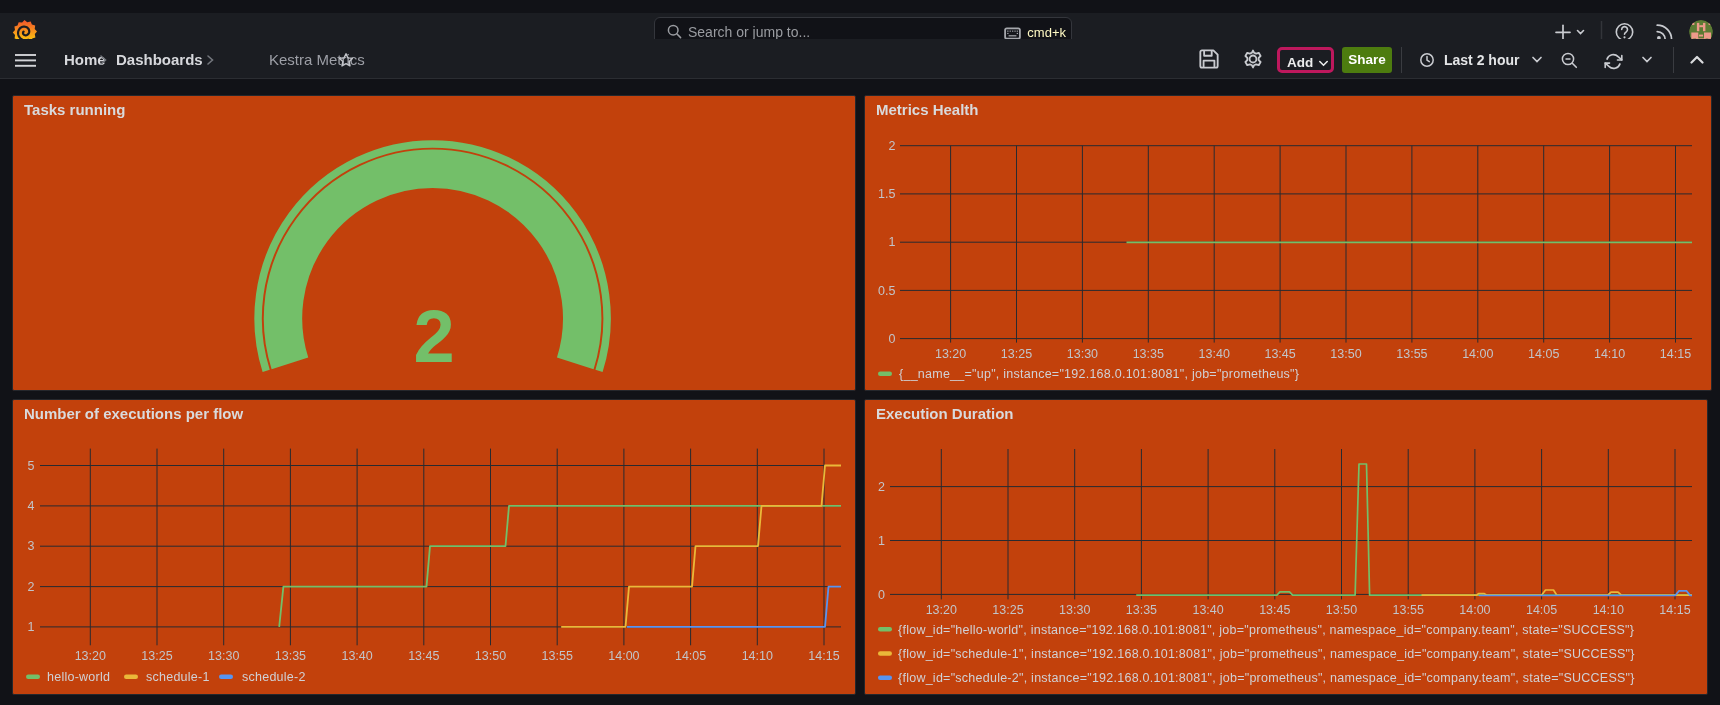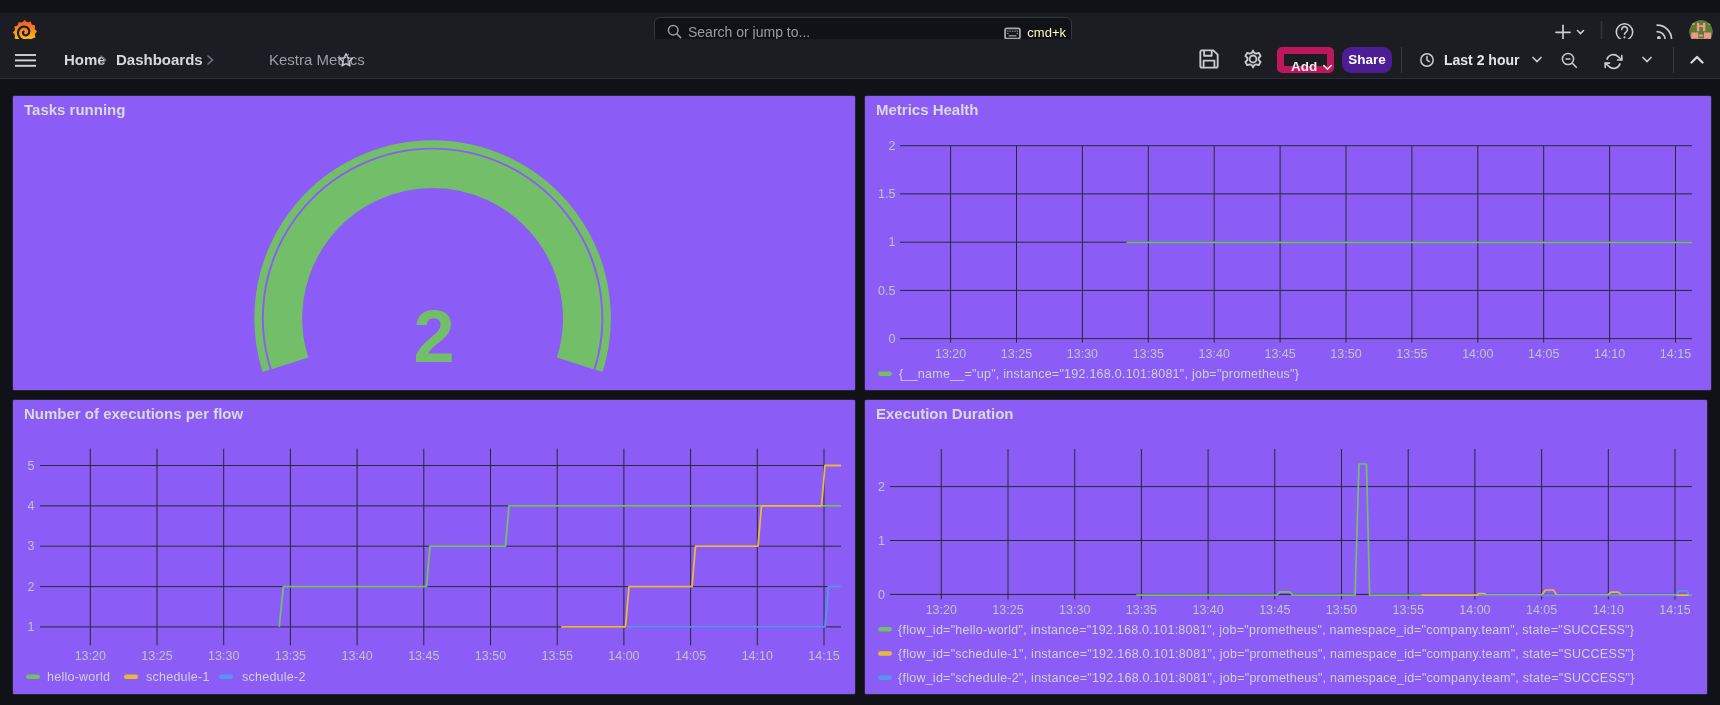--- a/index.html
+++ b/index.html
@@ -2,21 +2,21 @@
 <html><head>
 <meta charset="utf-8">
 <style>
   * { margin:0; padding:0; box-sizing:border-box; }
   html,body { width:1720px; height:705px; background:#111217; overflow:hidden;
     font-family:"Liberation Sans", sans-serif; }
   .bar1 { position:absolute; left:0; top:13px; width:1720px; height:39px;
     background:#1b1d22; border-bottom:4px solid #a16207;padding-left:36px; }
   .bar2 { position:absolute; left:0; top:39px; width:1720px; height:40px;
     background:#1b1d22; border-bottom:1px solid #2b2d32; }
-  .panel { position:absolute; background:#8b5cf6; border:1px solid #25272c; border-radius:2px; }
+  .panel { position:absolute; background:#c2410c; border:1px solid #25272c; border-radius:2px; }
   .ptitle { position:absolute; left:11px; top:5px; font-size:15px; font-weight:bold; color:#d9dadc; }
   .abs { position:absolute; }
   svg { display:block; }
   .searchbox { position:absolute; left:654px; top:4px; width:418px; height:28px;
     background:#111217; border:1px solid #34363c; border-radius:6px; }
   .sbtext { position:absolute; left:33px; top:5.5px; font-size:14px; color:#9a9ca1; }
   .cmdk { position:absolute; right:5px; top:6.5px; font-size:13px; color:#fef9c3; white-space:nowrap; display:flex; align-items:flex-end; }
   .crumb { position:absolute; top:12px; font-size:15px; white-space:nowrap; }
 </style>
 </head>
@@ -124,27 +124,27 @@
       <path d="M7.5 4 V9 H14.5 V4"></path>
       <path d="M7 20 V13.5 H17 V20"></path>
     </g>
   </svg>
   <svg class="abs" style="left:1240px; top:7px;" width="26" height="26" viewBox="0 0 24 24">
     <g fill="none" stroke="#c9cbd0" stroke-width="1.7">
       <circle cx="12" cy="12" r="3.2"></circle>
       <path d="M12 4.2 L13.1 6.4 A6 6 0 0 1 14.9 7.1 L17.3 6.3 L19 9.2 L17.2 10.9 A6 6 0 0 1 17.2 13.1 L19 14.8 L17.3 17.7 L14.9 16.9 A6 6 0 0 1 13.1 17.6 L12 19.8 L10.9 17.6 A6 6 0 0 1 9.1 16.9 L6.7 17.7 L5 14.8 L6.8 13.1 A6 6 0 0 1 6.8 10.9 L5 9.2 L6.7 6.3 L9.1 7.1 A6 6 0 0 1 10.9 6.4 Z" stroke-linejoin="round"></path>
     </g>
   </svg>
-  <div class="abs" style="left:1277px; top:8px; width:57px; height:26px; border:7px solid #be185d; border-radius:5px;">
+  <div class="abs" style="left:1277px; top:8px; width:57px; height:26px; border:3px solid #be185d; border-radius:5px;">
     <span style="position:absolute; left:7px; top:5px; font-size:13.5px; font-weight:bold; color:#eceded;">Add</span>
     <svg class="abs" style="left:38px; top:10px;" width="11" height="7" viewBox="0 0 11 7">
         <polyline points="1.8,1.5 5.5,5.2 9.2,1.5" fill="none" stroke="#eceded" stroke-width="1.6" stroke-linecap="round"></polyline>
       </svg>
   </div>
-  <div class="abs" style="left:1342px; top:8px; width:50px; height:26px; background:#4c1d95; border-radius:9px;">
+  <div class="abs" style="left:1342px; top:8px; width:50px; height:26px; background:#4d7c0f; border-radius:3px;">
     <span style="position:absolute; left:0; right:0; top:5px; font-size:13.5px; font-weight:bold; color:#ffffff; text-align:center;">Share</span>
   </div>
   <div class="abs" style="left:1401px; top:8px; width:1px; height:26px; background:#3a3c41;"></div>
   <svg class="abs" style="left:1420px; top:14px;" width="14" height="14" viewBox="0 0 14 14">
     <circle cx="7" cy="7" r="6.2" fill="none" stroke="#c9cbd0" stroke-width="1.5"></circle>
     <polyline points="7,3.6 7,7 9.3,8.6" fill="none" stroke="#c9cbd0" stroke-width="1.5" stroke-linecap="round"></polyline>
   </svg>
   <div class="abs" style="left:1444px; top:13px; font-size:14px; font-weight:bold; color:#e4e5e7;">Last 2 hour</div>
   <svg class="abs" style="left:1531px; top:17px;" width="12" height="8" viewBox="0 0 12 8">
       <polyline points="2,1.5 6,5.5 10,1.5" fill="none" stroke="#c9cbd0" stroke-width="1.7" stroke-linecap="round"></polyline>

